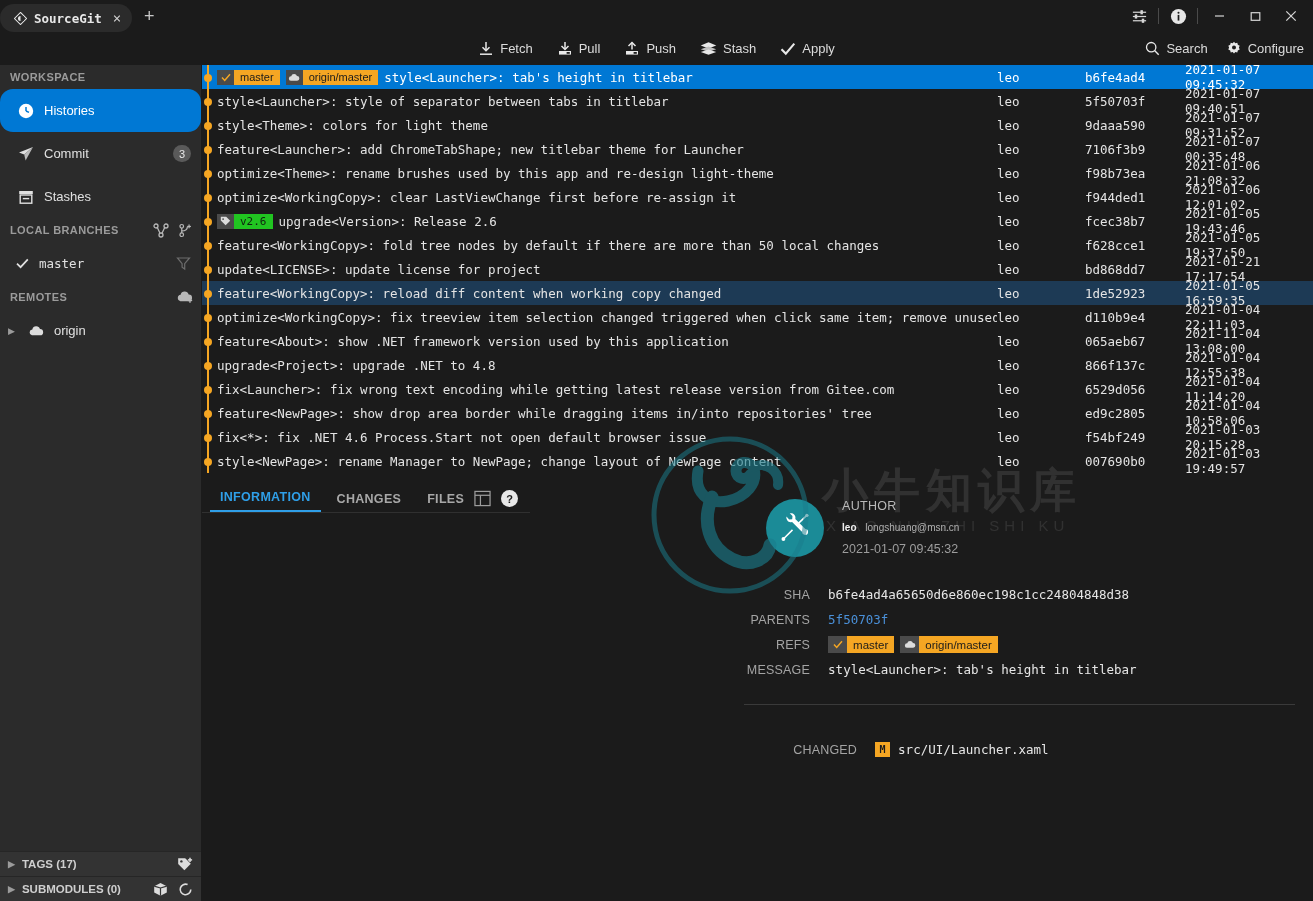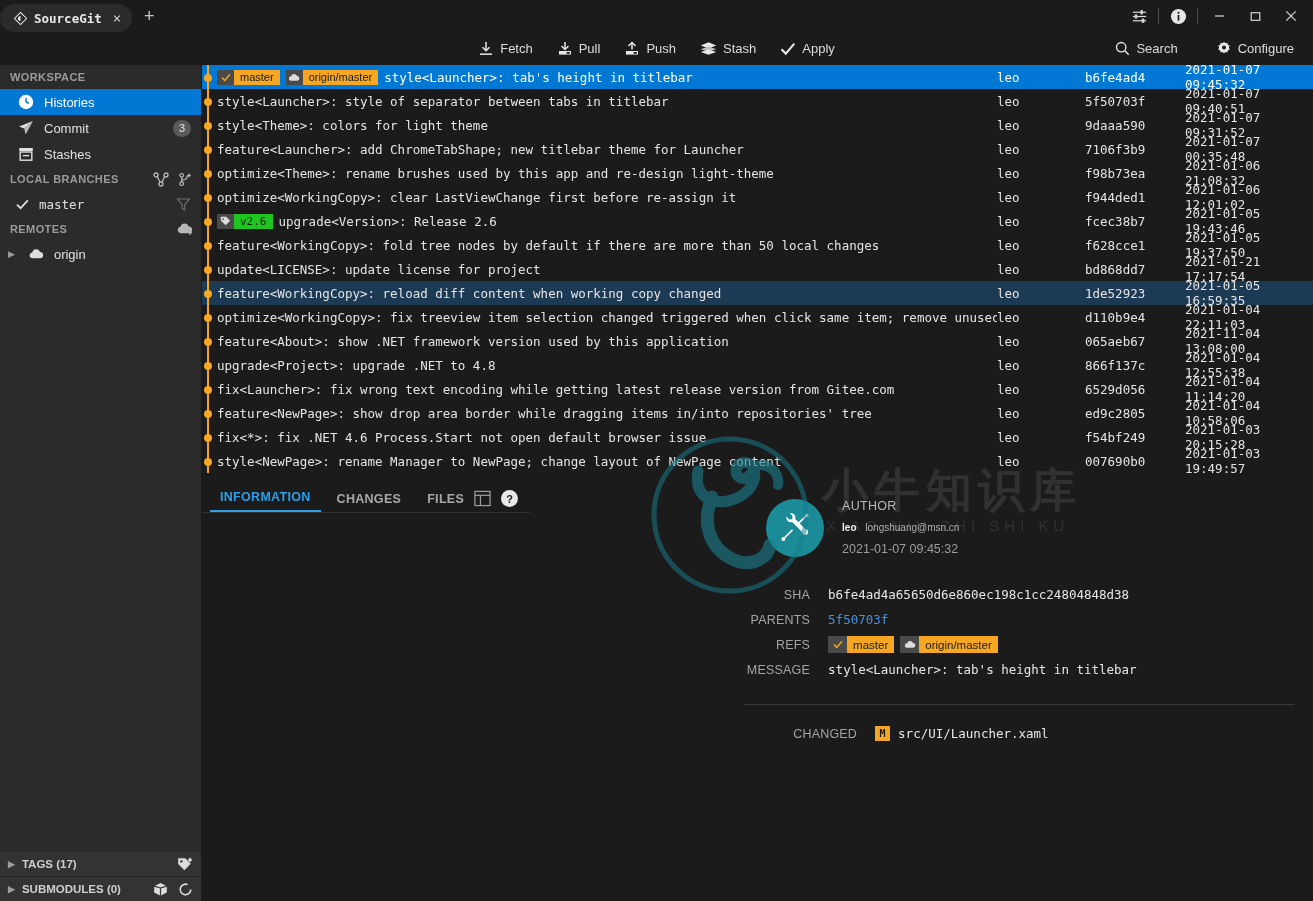--- a/index.html
+++ b/index.html
@@ -37,40 +37,40 @@
   
   .toolbar {
     height: 33px; flex: 0 0 33px; background: #1b1b1b;
     display:flex; align-items:center; font-size: 13px; color: #dcdcdc;
     position: relative;
   }
   .tb-group { display:flex; align-items:center; }
   .tb-item { display:flex; align-items:center; gap: 6px; padding: 0 9px; height: 33px; }
   .tb-item.left-first { padding-left: 12px; }
   .tb-center { position:absolute; left: 0; right: 0; display:flex; justify-content:center; gap: 6px; }
-  .tb-far-right { margin-left:auto; display:flex; align-items:flex-end; padding-right: 10px; gap: 20px; z-index: 2;}
+  .tb-far-right { margin-left:auto; display:flex; align-items:flex-end; gap: 0; z-index: 2;}
 
   
   .body { flex: 1 1 auto; display: flex; min-height: 0; }
 
   
   .sidebar {
     width: 202px; flex: 0 0 202px; background: #2b2b2b;
     display:flex; flex-direction: column; border-right: 1px solid #1b1b1b;
   }
   .sb-section {
     height: 24px; display:flex; align-items:center; padding: 0 8px 0 10px;
     font-size: 11px; font-weight: bold; letter-spacing: 0.4px; color: #9b9b9b;
     background: #2b2b2b;
   }
   .sb-section .grow { flex:1 1 auto; }
   .sb-section .sec-icons { display:flex; gap:9px; align-items:center; }
   .sb-row {
-    height: 26px; display:flex; align-items:center; gap: 10px;
-    padding: 0 10px 0 18px; font-size: 13px; color: #e0e0e0;
+    height: 43px; display:flex; align-items:center; gap: 10px;
+    padding: 0 10px 0 18px; font-size: 13px; color: #e0e0e0; border-radius: 13px;
   }
   .sb-row.active { background: #0078d4; color: #fff; }
   .sb-row .label { flex: 1 1 auto; }
   .badge-count {
     background: #5a5a5a; color: #e8e8e8; border-radius: 9px;
     min-width: 18px; height: 17px; font-size: 11px;
     display:flex; align-items:center; justify-content:center; padding: 0 6px;
   }
   .branch-row { padding-left: 16px; font-family: "DejaVu Sans Mono", monospace; font-size: 12.5px; }
   .sb-spacer { flex: 1 1 auto; background:#2b2b2b; }
@@ -726,21 +726,21 @@
                 </div>
             </div>
             <div class="kv">
               <div class="k">MESSAGE</div>
               <div class="v">style&lt;Launcher&gt;: tab's height in titlebar</div>
             </div>
           </div>
 
           <div class="hr"></div>
 
-          <div class="kv" style="margin-top:16px;padding-left:47px;">
+          <div class="kv" style="margin-top:32px;padding-left:47px;">
             <div class="k">CHANGED</div>
             <div class="v">
               <div class="file-row">
                 <span class="file-chip">M</span>
                 <span>src/UI/Launcher.xaml</span>
               </div>
             </div>
           </div>
         </div>
       </div>

